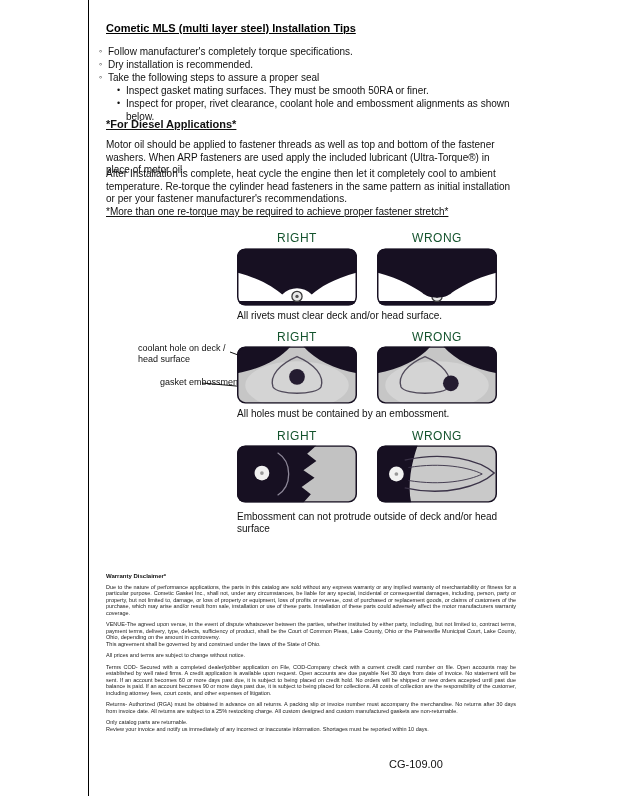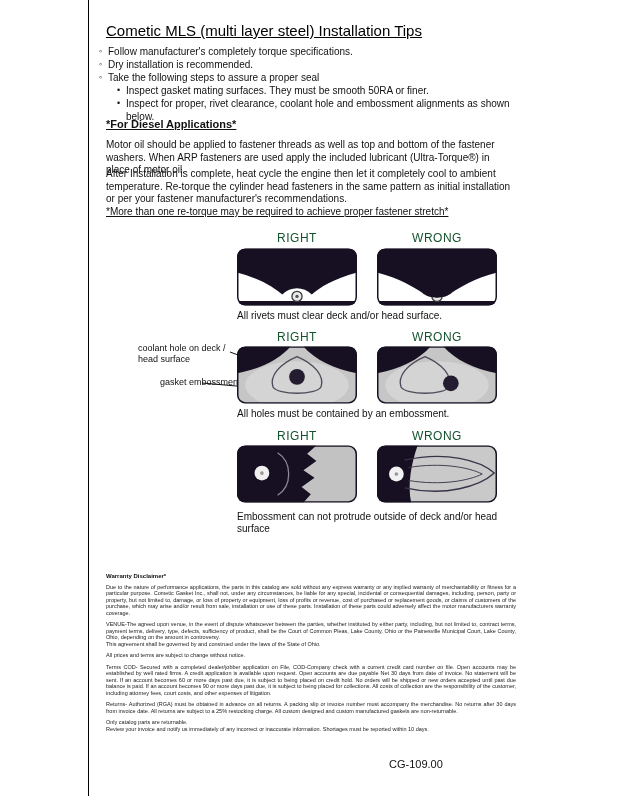--- a/index.html
+++ b/index.html
@@ -4,21 +4,21 @@
 <style>
   html,body{margin:0;padding:0;background:#e9e9e9;}
   .page{
     position:relative;width:618px;height:800px;background:#ffffff;
     font-family:"Liberation Sans",sans-serif;color:#111;overflow:hidden;
     margin:0 auto;
   }
   .vrule{position:absolute;left:88px;top:0;width:1px;height:796px;background:#000;}
   .title{
     position:absolute;left:106px;top:22px;margin:0;
-    font-size:15px;font-weight:normal;text-decoration:underline;color:#000;
+    font-size:11px;font-weight:bold;text-decoration:underline;color:#000;
   }
   .bullets{position:absolute;left:99px;top:45px;width:420px;font-size:10px;line-height:13px;}
   .b-row{display:flex;}
   .b-row .marker{width:9px;flex:0 0 9px;font-size:9px;}
   .b-row.sub{margin-left:18px;}
   .diesel-h{position:absolute;left:106px;top:118px;margin:0;font-size:11px;font-weight:bold;text-decoration:underline;}
   .body{position:absolute;left:106px;margin:0;width:408px;font-size:10px;line-height:12.5px;}
   .p1{top:139px;}
   .p2{top:168px;}
   .note{top:206px;text-decoration:underline;}

